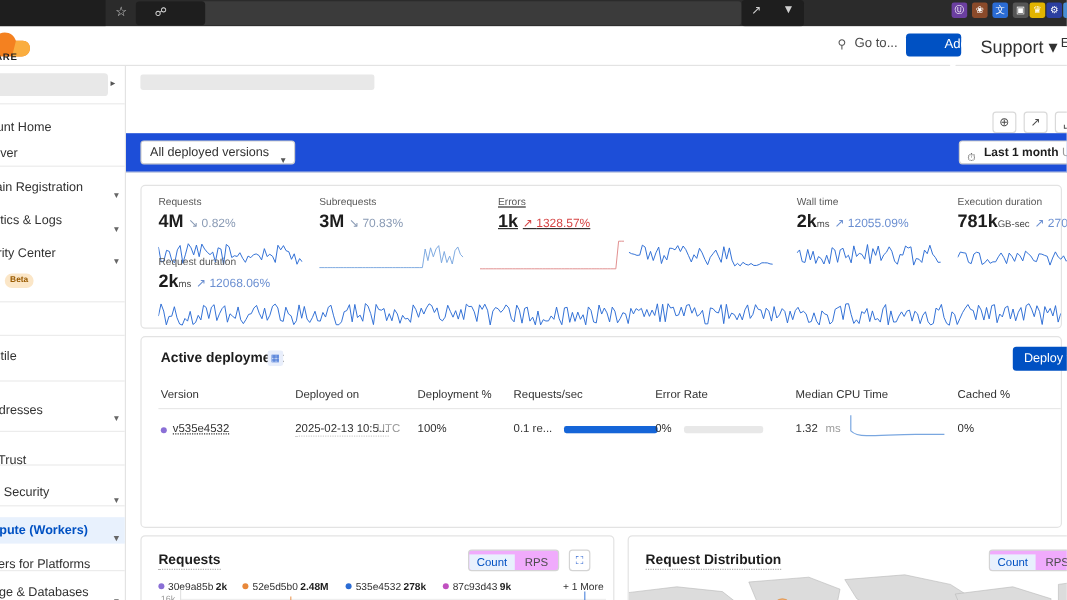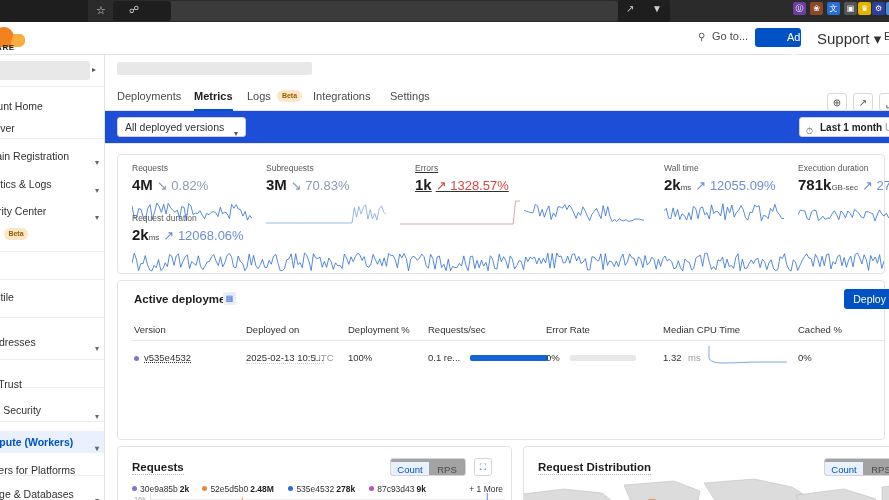--- a/index.html
+++ b/index.html
@@ -152,21 +152,21 @@
     border: 1px solid #e3e3e3; border-radius: 4px; background: #fff;
   }
   .metric { position: absolute; }
   .metric-label { font-size: 8.5px; color: #595959; white-space: nowrap; }
   .metric-value {
     font-size: 15px; font-weight: bold; color: #1d1d1d; margin-top: 3px;
     white-space: nowrap;
   }
   .metric-unit { font-size: 8px; font-weight: normal; color: #4b4b4b; }
   .metric-delta {
-    font-size: 13px; margin-left: 4px; font-weight: normal; white-space: nowrap;
+    font-size: 10px; margin-left: 4px; font-weight: normal; white-space: nowrap;
   }
   .delta-down { color: #8a9bb5; }
   .delta-up { color: #6b8fd1; }
   .delta-bad { color: #d64545; }
   .spark { position: absolute; }
 
   
   #deploy-card {
     position: absolute; left: 12px; top: 225px; width: 768px; height: 160px;
     border: 1px solid #e3e3e3; border-radius: 4px; background: #fff;
@@ -219,21 +219,21 @@
   }
   #panel-requests { left: 12px; width: 395px; }
   #panel-distribution { left: 418px; width: 395px; }
   .panel-title {
     position: absolute; left: 14px; top: 14px;
     font-size: 11.5px; font-weight: bold; color: #1d1d1d;
     border-bottom: 1px dotted #b4b4b4; padding-bottom: 1px;
   }
   .seg {
     position: absolute; top: 11px; height: 18px;
-    border: 1px solid #d4d4d4; border-radius: 3px; overflow: hidden; background: #a3a3a3;
+    border: 1px solid #d4d4d4; border-radius: 3px; overflow: hidden; background: #f0abfc;
   }
   .seg span {
     display: inline-block; height: 16px; line-height: 16px;
     font-size: 9.5px; text-align: center; color: #4b4b4b;
   }
   .seg .on { background: #e8f1fd; color: #0051c3; }
   .panel-iconbtn {
     position: absolute; top: 11px; width: 18px; height: 18px;
     border: 1px solid #d4d4d4; border-radius: 3px; background: #fff;
     color: #3b6fd4; font-size: 9px; text-align: center; line-height: 17px;
@@ -326,28 +326,20 @@
       <div class="side-item active" style="top: 376px;"><span>Compute (Workers)</span><span class="side-caret">▾</span></div>
       <div class="side-item" style="top: 404px;"><span>Workers for Platforms</span></div>
       <div class="side-item" style="top: 428px;"><span>Storage &amp; Databases</span><span class="side-caret">▾</span></div>
       <div class="beta-badge" style="top: 173px;">Beta</div>
     </div>
 </div>
 
 <div id="main">
   <div class="skeleton-title"></div>
 
-  <div id="tabs">
-      <div class="tab" style="left: 12px;">Deployments</div>
-      <div class="tab active" style="left: 89px;">Metrics</div>
-      <div class="tab" style="left: 142px;">Logs</div>
-      <div class="tab" style="left: 208px;">Integrations</div>
-      <div class="tab" style="left: 285px;">Settings</div>
-      <div class="tab-beta" style="left: 172px;">Beta</div>
-    </div>
 
   <div id="hdr-icons">
       <div class="hdr-iconbtn" style="left: 722px;">⊕</div>
       <div class="hdr-iconbtn" style="left: 748px;">↗</div>
       <div class="hdr-iconbtn" style="left: 774px;">␣</div>
     </div>
 
   <div id="filterbar">
     <div class="versions-select">
       <span>All deployed versions</span>

